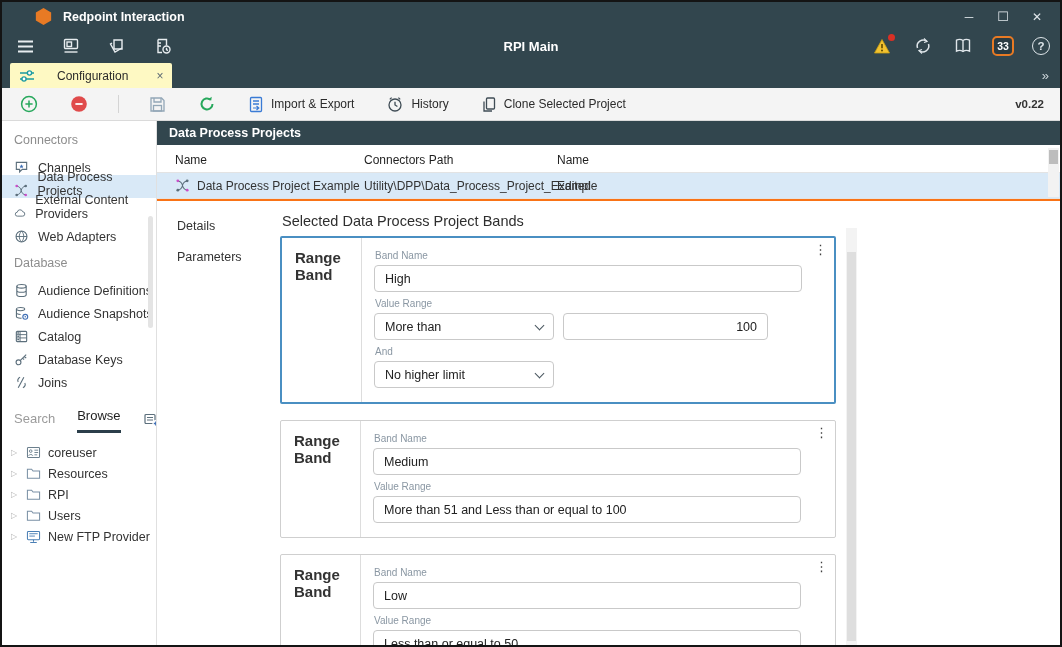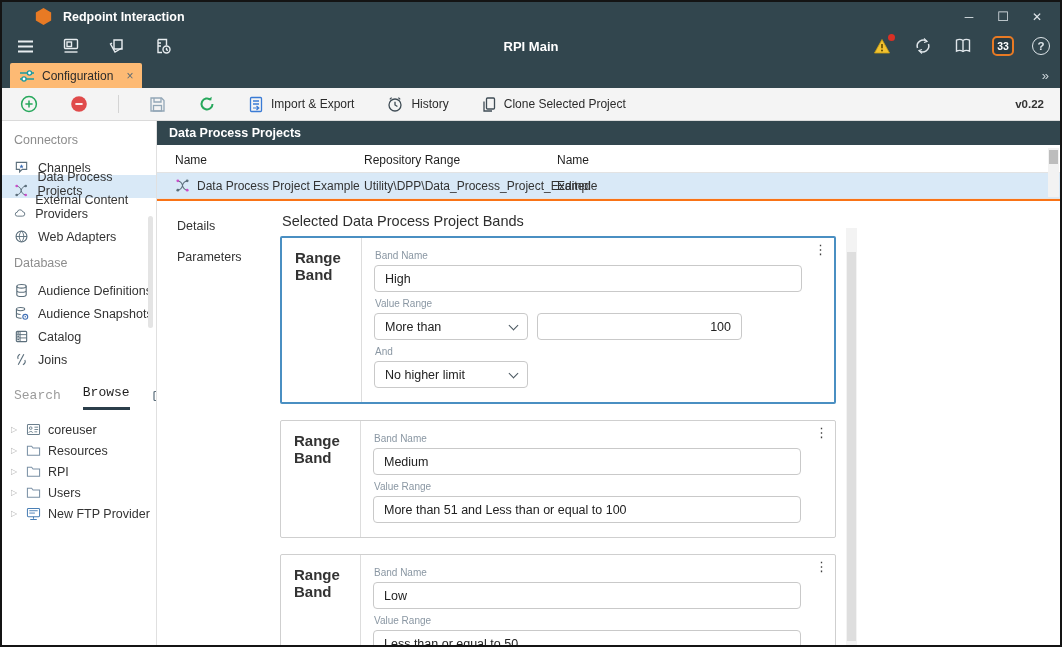--- a/index.html
+++ b/index.html
@@ -28,42 +28,42 @@
   .menu-right{position:absolute;right:10px;display:flex;align-items:center;gap:18px;}
   .mi{display:flex;align-items:center;justify-content:center;width:22px;height:22px;position:relative;}
   .badge-33{min-width:22px;height:20px;border:2px solid #e87a24;border-radius:5px;background:#2a3b42;
     color:#fff;font-size:10.5px;font-weight:bold;display:flex;align-items:center;justify-content:center;padding:0 2px;}
   .help-circle{width:18px;height:18px;border:1.6px solid #dfe6ea;border-radius:50%;color:#dfe6ea;
     font-size:11.5px;font-weight:bold;display:flex;align-items:center;justify-content:center;}
   .warn-dot{position:absolute;top:-1px;right:-1px;width:7px;height:7px;border-radius:50%;background:#d93025;}
 
   
   .tabbar{height:27px;background:#32464e;display:flex;align-items:flex-end;flex:none;position:relative;}
-  .tab{height:25px;margin-left:8px;background:#fdba74;border-radius:2px 2px 0 0;display:flex;align-items:center;
-    padding:4px 9px;font-size:12px;color:#2b2b2b;gap:7px;}
+  .tab{height:25px;margin-left:8px;background:#fef9c3;border-radius:2px 2px 0 0;display:flex;align-items:center;
+    padding:4px 9px;font-size:12px;color:#2b2b2b;gap:22px;}
   .tab-close{color:#5d6b74;font-size:12px;margin-left:6px;}
   .tab-overflow{position:absolute;right:12px;bottom:5px;color:#cdd6db;font-size:13px;letter-spacing:-1px;}
 
   
   .toolbar{height:33px;background:#f4f4f4;border-bottom:1px solid #dadada;display:flex;align-items:center;
     padding:0 12px;flex:none;gap:20px;}
   .tool-btn{display:flex;align-items:center;gap:7px;font-size:12px;color:#2b2b2b;padding:4px 6px;}
   .tool-sep{width:1px;height:18px;background:#d4d4d4;margin:0 4px;}
   .toolbar-version{margin-left:auto;font-size:11.5px;color:#333;font-weight:bold;margin-right:4px;}
 
   
   .body{flex:1;display:flex;overflow:hidden;}
   .sidebar{width:155px;flex:none;border-right:1px solid #e0e0e0;position:relative;overflow:hidden;background:#fff;}
   .side-section-label{color:#8d8d8d;font-size:12.5px;padding:12px 0 5px 12px;}
   .side-item{display:flex;align-items:flex-end;gap:9px;height:23px;padding-left:12px;font-size:12.5px;color:#333;cursor:default;}
   .side-item.selected{background:#d9e9f7;}
   .side-scroll-thumb{position:absolute;right:3px;top:95px;width:5px;height:112px;background:#e4e4e4;border-radius:3px;}
 
   .panel-tabs{display:flex;align-items:flex-end;margin-top:12px;border-top:0;padding:6px 8px 0 12px;position:relative;}
-  .panel-tab{font-size:13px;padding-bottom:7px;margin-right:22px;font-family:Liberation Mono, monospace;}
+  .panel-tab{font-size:13px;padding-bottom:7px;margin-right:22px;}
   .panel-tab.inactive{color:#9b9b9b;}
   .panel-tab.active{color:#1f1f1f;border-bottom:3px solid #2b3e4a;}
   .panel-tabs .browse-add{margin-left:auto;margin-bottom:5px;}
   .tree{padding-top:9px;}
   .tree-item{display:flex;align-items:center;gap:7px;height:21px;padding-left:9px;font-size:12.5px;color:#333;}
   .tree-exp{color:#b5b5b5;font-size:8px;width:8px;flex:none;}
 
   
   .main{flex:1;display:flex;flex-direction:column;overflow:hidden;background:#fff;}
   .main-header{height:24px;background:#32464e;color:#fff;font-weight:bold;font-size:12.5px;
@@ -86,21 +86,21 @@
 
   .cards{width:556px;}
   .card{width:556px;background:#fff;border:1px solid #cfcfcf;border-radius:2px;display:flex;position:relative;margin-bottom:16px;}
   .card.selected{border:2px solid #4a8fc2;}
   .card-label{width:80px;flex:none;padding:11px 0 0 13px;font-size:15px;font-weight:bold;color:#333;border-right:1px solid #ddd;}
   .card-fields{flex:1;padding:6px 16px 14px 12px;}
   .fl{font-size:10px;color:#8a97a3;margin:6px 0 4px 1px;}
   .ibox{height:27px;border:1px solid #c9c9c9;border-radius:4px;background:#fff;display:flex;align-items:center;
     padding:0 10px;font-size:12.5px;color:#222;}
   .ibox.wide{width:428px;}
-  .ibox.select{width:154px;}
+  .ibox.select{width:180px;}
   .ibox.num{width:205px;justify-content:flex-end;}
   .frow{display:flex;gap:9px;}
   .chev{width:7px;height:7px;border-right:1.6px solid #49565f;border-bottom:1.6px solid #49565f;
     transform:rotate(45deg);margin-left:auto;margin-top:-3px;}
   .kebab{position:absolute;top:5px;right:7px;color:#3f3f3f;font-size:13px;line-height:1;}
   .cards-scroll{position:absolute;left:575px;top:27px;bottom:0;width:11px;background:#f3f3f3;}
   .cards-scroll-thumb{position:absolute;top:24px;left:1px;width:9px;bottom:4px;background:#dedede;}
 
   svg{display:block;}
 </style>
@@ -302,20 +302,27 @@
             <rect x="2.5" y="2.5" width="11" height="11" rx="1" fill="none" stroke="#5c6f7c" stroke-width="1.2"></rect>
             <path d="M2.5 6h11M2.5 9.5h11M6.5 2.5v11" stroke="#5c6f7c" stroke-width="1"></path>
             <rect x="3.5" y="3.5" width="2" height="1.5" fill="#5c6f7c"></rect>
             <rect x="3.5" y="7" width="2" height="1.5" fill="#5c6f7c"></rect>
             <rect x="3.5" y="10.5" width="2" height="1.5" fill="#5c6f7c"></rect>
           </svg>
         <span>Catalog</span>
       </div>
       <div class="side-item">
         <svg width="15" height="15" viewBox="0 0 16 16">
+            <circle cx="4.8" cy="11" r="2.6" fill="none" stroke="#5c6f7c" stroke-width="1.2"></circle>
+            <path d="M6.8 9L13 2.8M11 4.6l2 2M9.2 6.4l1.6 1.6" stroke="#5c6f7c" stroke-width="1.2" fill="none"></path>
+          </svg>
+        <span>Database Keys</span>
+      </div>
+      <div class="side-item">
+        <svg width="15" height="15" viewBox="0 0 16 16">
             <path d="M6.5 2.5c-2.5 1-3 3.5-2 5M9.5 13.5c2.5-1 3-3.5 2-5M10.5 2.5l-6 11" fill="none" stroke="#5c6f7c" stroke-width="1.2"></path>
           </svg>
         <span>Joins</span>
       </div>
 
       <div class="side-scroll-thumb"></div>
 
       <div class="panel-tabs">
         <span class="panel-tab inactive">Search</span>
         <span class="panel-tab active">Browse</span>
@@ -371,21 +378,21 @@
         </div>
       </div>
     </aside>
 
     <main class="main">
       <div class="main-header">Data Process Projects</div>
 
       <div class="grid">
         <div class="grid-head">
           <span class="col-name">Name</span>
-          <span class="col-path">Repository Range</span>
+          <span class="col-path">Connectors Path</span>
           <span class="col-state">Name</span>
         </div>
         <div class="grid-row">
           <span class="col-name">
             <svg width="15" height="15" viewBox="0 0 16 16">
                 <path d="M3.2 3.2C6 3.6 7.4 5.4 8 8M12.8 3.2C10 3.6 8.6 5.4 8 8M3.2 12.8C6 12.4 7.4 10.6 8 8M12.8 12.8C10 12.4 8.6 10.6 8 8" fill="none" stroke="#5c6f7c" stroke-width="1.1"></path>
                 <circle cx="3" cy="3" r="1.5" fill="#c94fc9"></circle>
                 <circle cx="13" cy="3" r="1.5" fill="#5c6f7c"></circle>
                 <circle cx="3" cy="13" r="1.5" fill="#5c6f7c"></circle>
                 <circle cx="13" cy="13" r="1.5" fill="#c94fc9"></circle>

